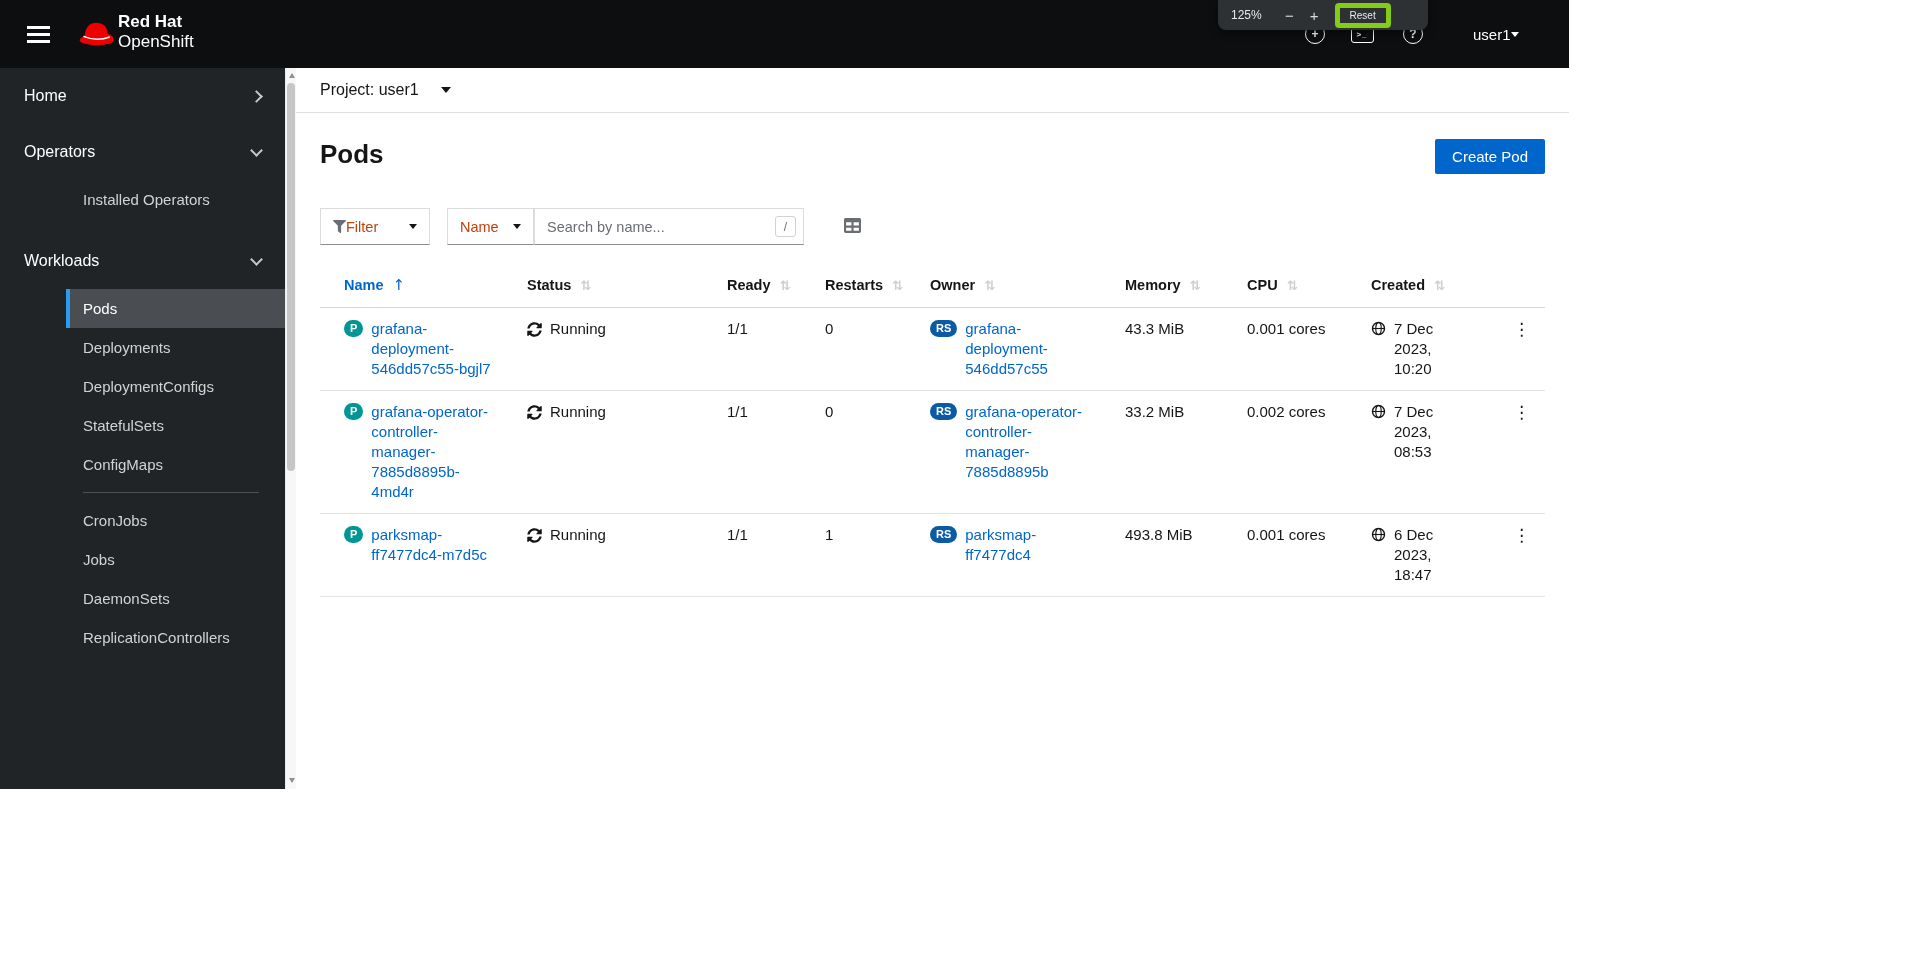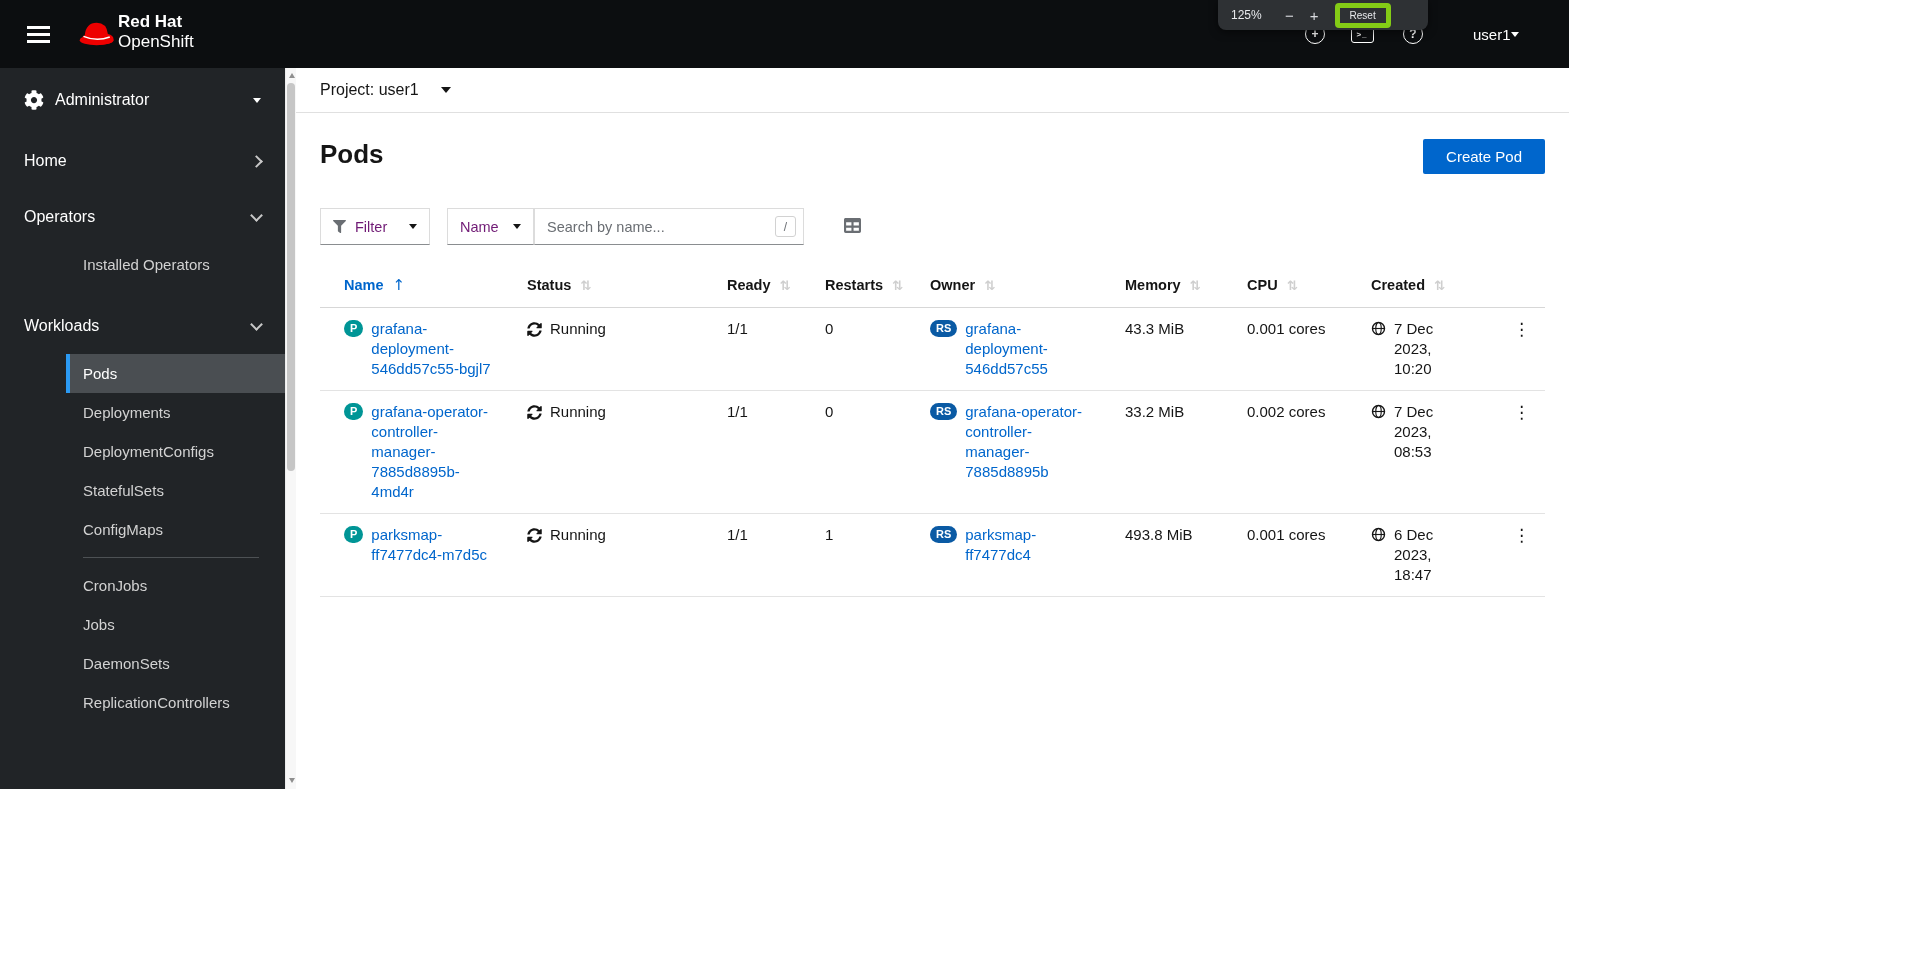--- a/index.html
+++ b/index.html
@@ -70,25 +70,25 @@
 
   
   .main { position:absolute; left:296px; top:68px; width:1273px; height:721px; background:#fff; }
   .project-bar { height:45px; display:flex; align-items:center; padding:0 24px; border-bottom:1px solid #e0e0e0; }
   .project-toggle { display:flex; align-items:center; background:none; border:none; cursor:pointer; font-size:16px; color:#151515; font-family:inherit; }
   .tri-down-dark { width:0; height:0; border-left:5px solid transparent; border-right:5px solid transparent; border-top:6px solid #151515; margin-left:22px; }
 
   .page-header { display:flex; align-items:flex-start; padding:26px 24px 0 24px; }
   .page-title { font-size:26px; font-weight:600; color:#151515; line-height:30px; }
   .create-btn { margin-left:auto; background:var(--accent,#0066cc); color:#fff; border:none; border-radius:2px;
-    font-size:15px; padding:9px 23px; cursor:pointer; font-family:inherit; }
+    font-size:15px; padding:9px 17px; cursor:pointer; font-family:inherit; }
 
   .toolbar { display:flex; align-items:center; padding:0 24px; margin-top:34px; }
   .select-box { height:37px; background:#fff; border:1px solid #dcdcdc; border-bottom-color:#8a8d90;
-    display:flex; align-items:center; gap:9px; padding:11px 12px; font-size:14.5px; cursor:pointer; color:#701a75; font-family:inherit; }
+    display:flex; align-items:center; padding:11px 12px; font-size:14.5px; cursor:pointer; color:#c2410c; font-family:inherit; }
   .filter-select { width:110px; }
   .filter-select svg { width:13px; height:13px; color:#6a6e73; flex:none; }
   .attr-select { width:87px; margin-left:17px; }
   .select-box .tri { margin-left:auto; width:0; height:0; border-left:4.5px solid transparent; border-right:4.5px solid transparent; border-top:5px solid #151515; }
   .search-wrap { position:relative; width:270px; }
   .search-wrap input { width:100%; height:37px; border:1px solid #dcdcdc; border-bottom-color:#8a8d90;
     padding:0 38px 0 12px; font-size:14.5px; font-family:inherit; color:#701a75; outline:none; }
   .search-wrap input::placeholder { color:#6a6e73; }
   .kbd-hint { position:absolute; right:8px; top:8px; width:21px; height:21px; border:1px solid #d2d2d2; border-radius:3px;
     color:#6a6e73; font-size:12px; display:flex; align-items:center; justify-content:center; background:#fff; }
@@ -181,27 +181,20 @@
   </header>
 
   <div class="zoom-bubble">
     <span class="zoom-level">125%</span>
     <button class="zoom-btn zoom-minus">−</button>
     <button class="zoom-btn zoom-plus">+</button>
     <button class="zoom-reset">Reset</button>
   </div>
 
   <nav class="sidebar">
-    <div class="perspective">
-      <svg>
-          <use href="#i-cog"></use>
-        </svg>
-      <span class="persp-label">Administrator</span>
-      <span class="tri"></span>
-    </div>
 
     <div class="nav-item">
       <span>Home</span>
       <span class="chev right"></span>
     </div>
 
     <div class="nav-item">
       <span>Operators</span>
       <span class="chev down"></span>
     </div>

